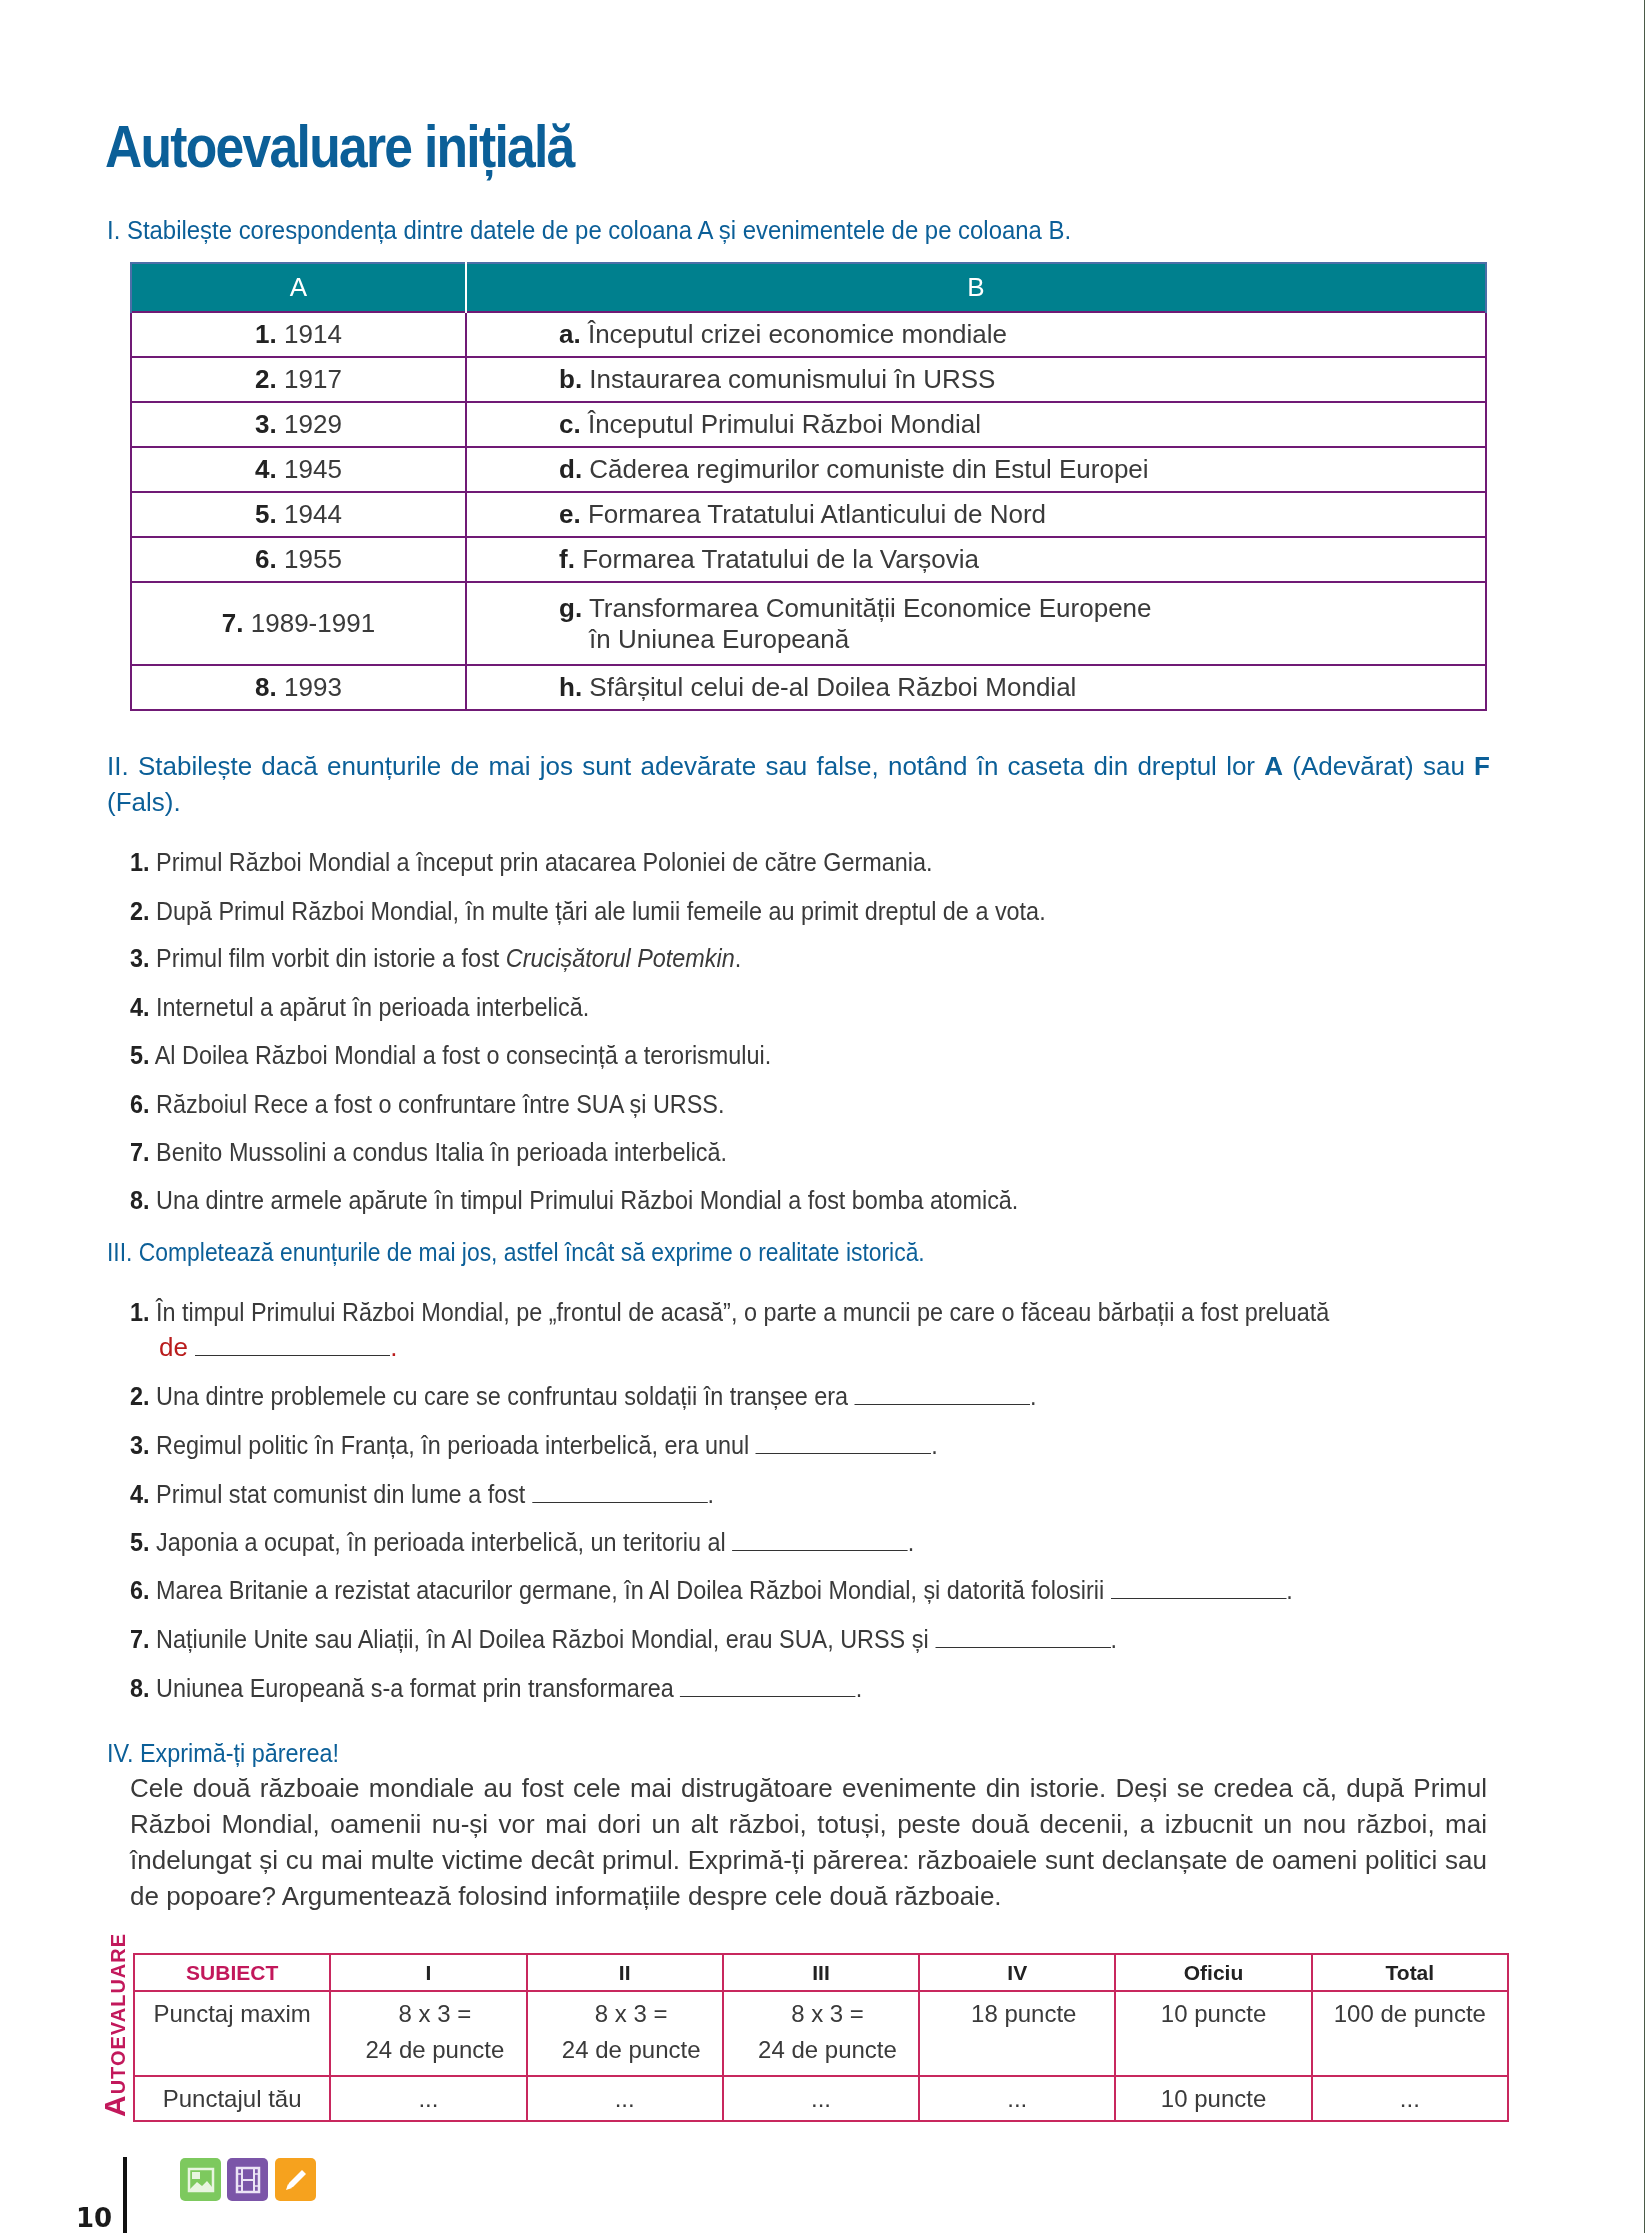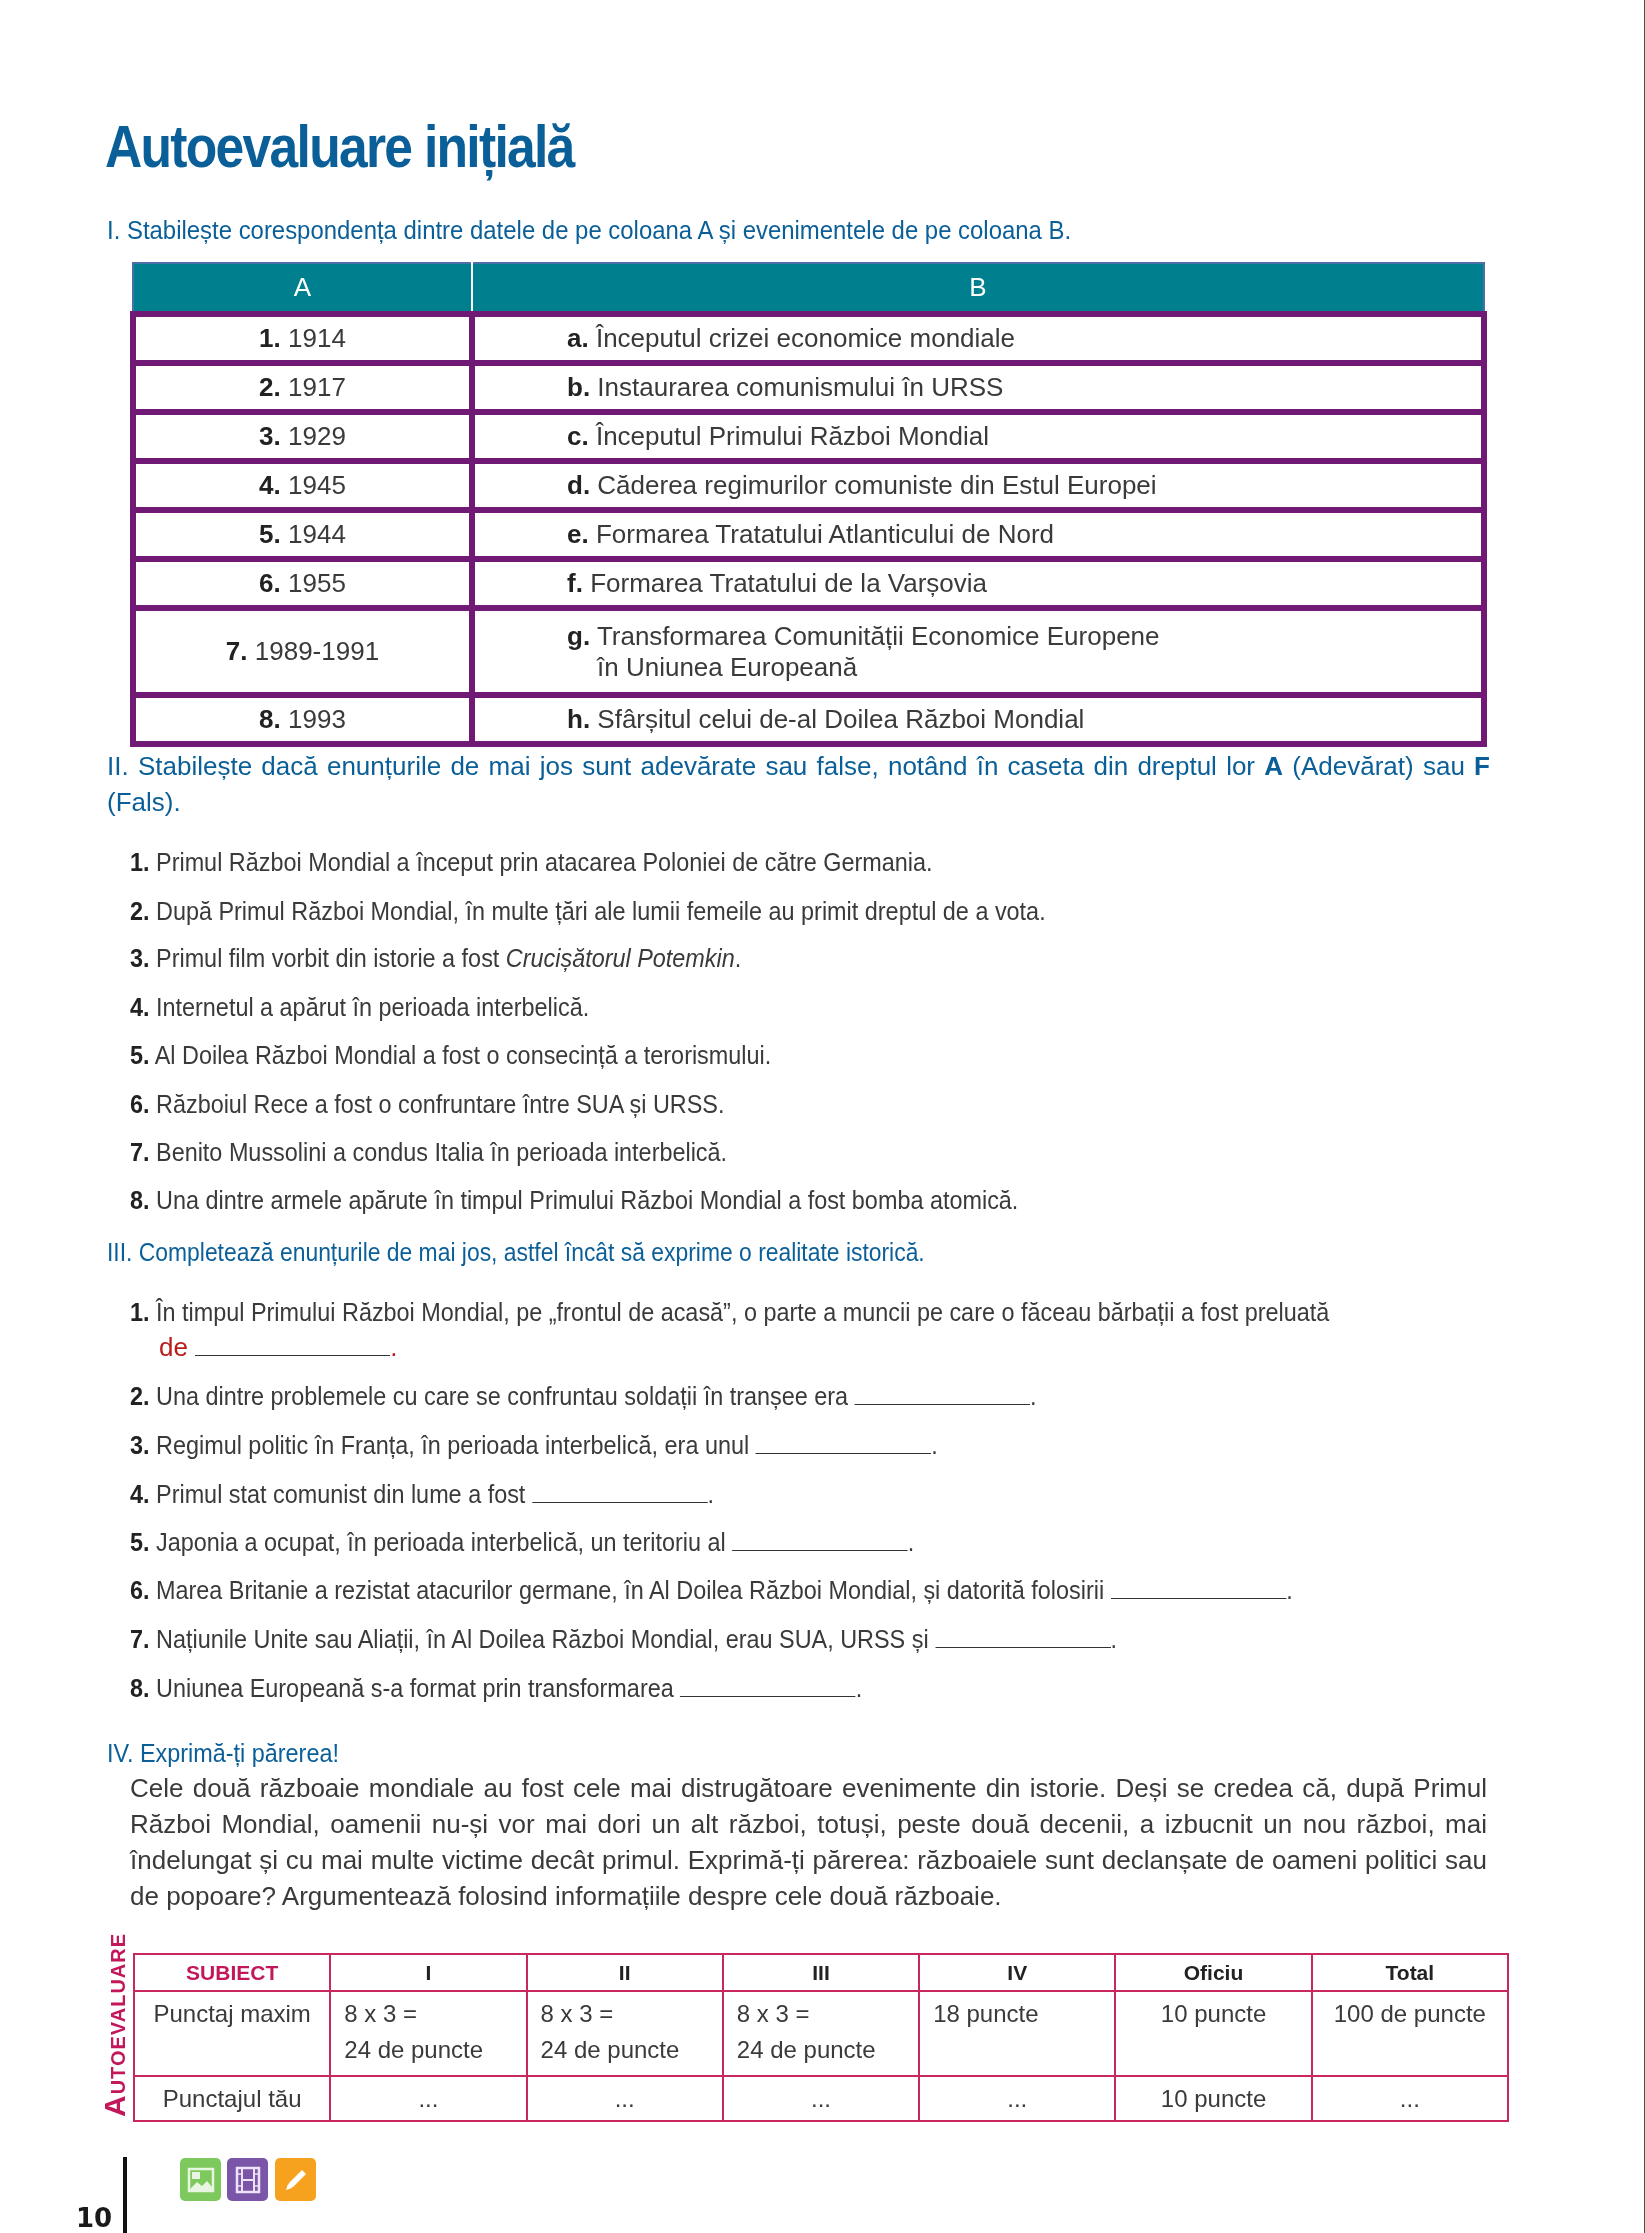--- a/index.html
+++ b/index.html
@@ -34,21 +34,21 @@
     border-collapse: collapse;
     font-family: "Liberation Sans", sans-serif; font-size: 26px; color: #3a3a3a;
   }
   .match-table th {
     background: #00808e; color: #ffffff; font-weight: normal; height: 45px;
     font-size: 26px; border-right: 2px solid #ffffff; border-top: 2px solid #4c6fa8;
   }
   .match-table th:last-child { border-right: 2px solid #4c6fa8; }
   .match-table th:first-child { border-left: 2px solid #4c6fa8; }
   .match-table td {
-    border: 6px solid #701a75; height: 43px; padding: 0;
+    border: 2px solid #701a75; height: 43px; padding: 0;
     vertical-align: middle;
   }
   .match-table td.colA { width: 333px; text-align: center; }
   .match-table td.colB { padding-left: 92px; }
   .match-table tr.tall td { height: 81px; }
   .match-table .lbl { font-weight: bold; color: #222; }
   .match-table .sub { display: block; padding-left: 30px; }
 
   
   .item {
@@ -78,21 +78,21 @@
   .side-label .big { font-size: 30px; }
   .score-table {
     position: absolute; left: 133px; top: 1953px; width: 1376px;
     border-collapse: collapse; table-layout: fixed;
     font-family: "Liberation Sans", sans-serif; font-size: 24px; color: #3a3a3a;
   }
   .score-table td, .score-table th { border: 2px solid #c8285e; padding: 0; }
   .score-table th { height: 35px; font-weight: bold; color: #222; font-size: 21px; }
   .score-table th.subj { color: #c2185b; }
   .score-table tr.max td { height: 79px; vertical-align: top; padding-top: 4px; line-height: 36px; }
-  .score-table tr.max td.left { padding-left: 13px; }
+  .score-table tr.max td.left { padding-left: 13px; text-align: center; }
   .score-table tr.max td.center { text-align: center; }
   .score-table tr.yours td { height: 43px; text-align: center; vertical-align: middle; }
   .score-table td.rowhead { text-align: center; margin-top: 39px; }
   .score-table tr.max td.rowhead { padding-left: 0; }
 
   
   .page-num {
     position: absolute; left: 76px; top: 2167px;
     font-family: "DejaVu Sans", sans-serif; font-weight: bold; font-size: 26px; color: #1a1a1a; margin-top: 36px;
   }

